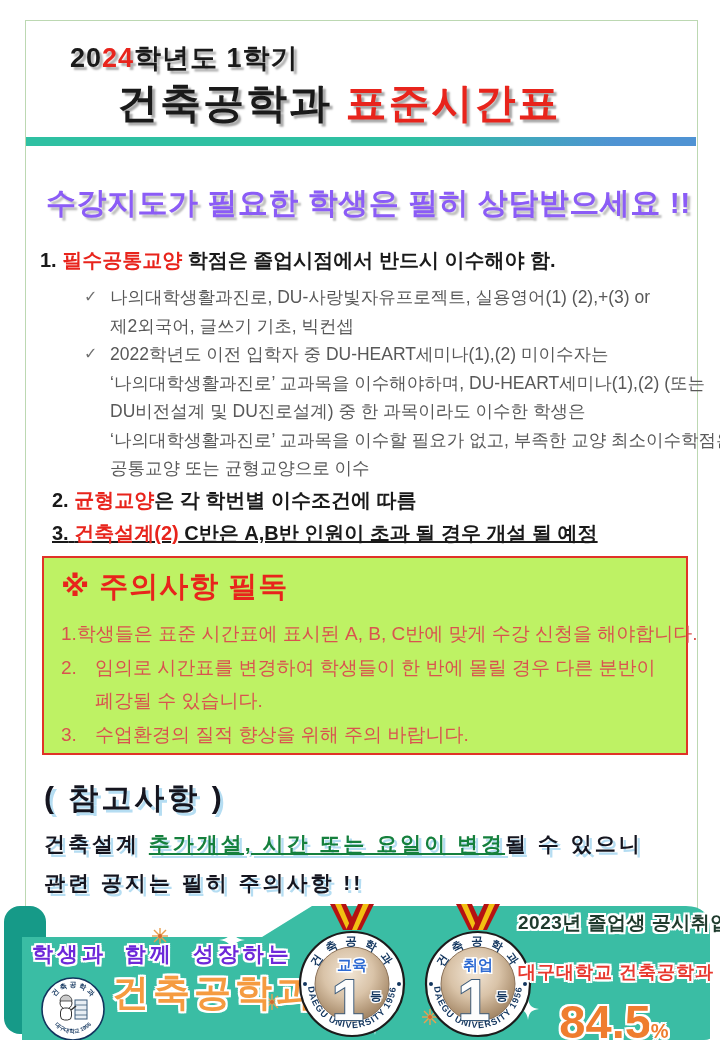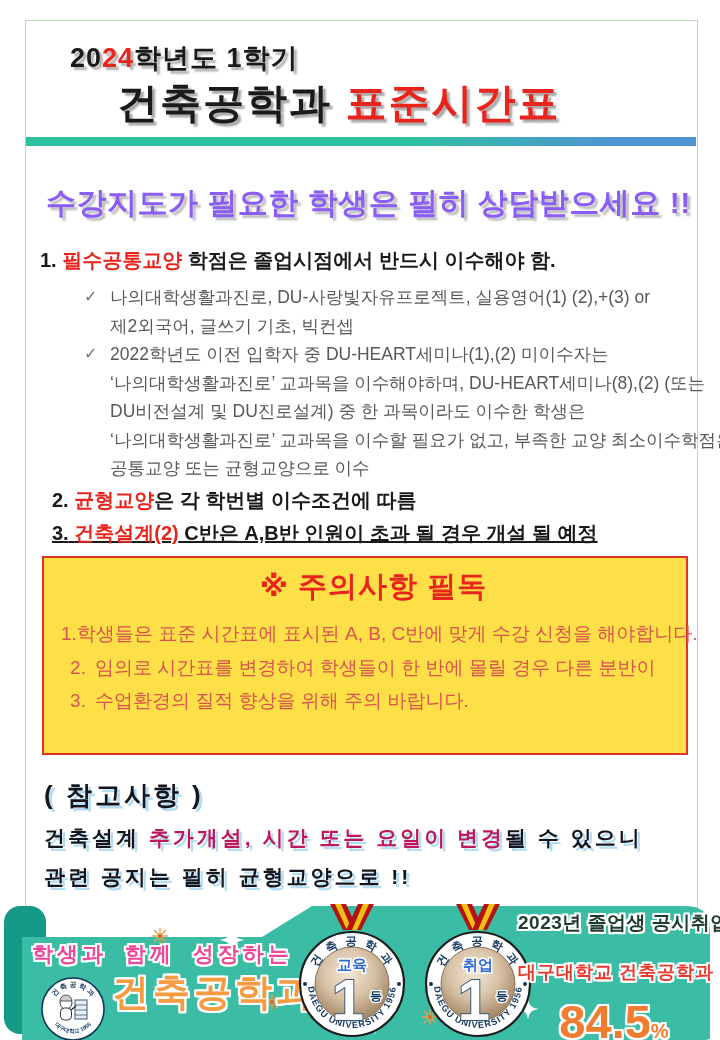--- a/index.html
+++ b/index.html
@@ -17,32 +17,32 @@
            background:linear-gradient(90deg,#2fc0a2 0%,#2fc0a2 58%,#4f93d3 88%,#4f93d3 100%);}
   .advisory{left:46px;top:183px;font-size:30px;font-weight:800;color:#8b5cf6;
             letter-spacing:0.5px;text-shadow:3px 3px 2px #bdbdbd;white-space:nowrap;}
   .sec{font-size:20px;font-weight:bold;white-space:nowrap;}
   .sec1{left:40px;top:247px;}
   .sec2{left:52px;top:487px;}
   .sec3{left:52px;top:520px;text-decoration:underline;}
   .bullets{left:84px;top:283px;font-size:17.5px;line-height:28.5px;color:#585858;}
   .bullet-row{display:flex;white-space:nowrap;}
   .check{width:26px;color:#707070;font-size:16px;}
-  .caution-box{left:42px;top:556px;width:642px;height:195px;border:2px solid #e03328;background:#fde047;text-align:center;}
+  .caution-box{left:42px;top:556px;width:642px;height:195px;border:2px solid #e03328;background:#bef264;}
   .caution-title{margin:9px 0 0 17px;font-size:29px;font-weight:800;color:#e8241c;letter-spacing:1px;}
   .caution-items{margin:10px 0 0 17px;font-size:19px;color:#d9534f;line-height:33.5px;}
   .c-row{display:flex;white-space:nowrap;}
   .c-num{width:34px;}
   .notes{left:44px;top:778px;letter-spacing:3px;font-weight:bold;}
-  .notes-title{font-size:26px;color:#15151f;text-shadow:3px 3px 0 #b5ddf2;}
+  .notes-title{font-size:30px;color:#15151f;text-shadow:3px 3px 0 #b5ddf2;}
   .notes-line{font-size:21px;color:#15151f;text-shadow:3px 3px 0 #b5ddf2;margin-top:11px;white-space:nowrap;}
-  .notes-red{color:#be185d;}
+  .notes-red{color:#15803d;text-decoration:underline;}
   .banner{left:0;top:902px;width:720px;height:138px;}
   .banner svg.bg{position:absolute;left:0;top:0;}
-  .slogan{left:32px;top:38px;font-size:21px;font-weight:800;color:#ec4899;letter-spacing:4px;
+  .slogan{left:32px;top:38px;font-size:21px;font-weight:800;color:#6d28d9;letter-spacing:4px;
           word-spacing:8px;white-space:nowrap;}
   .dept{left:112px;top:66px;font-size:37px;font-weight:800;color:#f59b40;letter-spacing:4px;white-space:nowrap;}
   .outline-w{text-shadow:-2px -2px 0 #fff,2px -2px 0 #fff,-2px 2px 0 #fff,2px 2px 0 #fff,
              -2px 0 0 #fff,2px 0 0 #fff,0 -2px 0 #fff,0 2px 0 #fff;}
   .emp{left:518px;top:8px;width:192px;text-align:center;}
   .emp-l1{font-size:19px;font-weight:800;color:#1f3b2d;letter-spacing:0.5px;white-space:nowrap;}
   .emp-l2{font-size:18px;font-weight:800;color:#e8392f;letter-spacing:1px;margin-top:24px;white-space:nowrap;}
   .emp-rate{font-size:47px;font-weight:800;color:#ef7d2f;line-height:60px;margin-top:8px;}
   .emp-rate .unit{font-size:20px;}
   .emp-src{font-size:15px;font-weight:800;color:#cf4a3c;letter-spacing:2px;margin-top:6px;white-space:nowrap;}
@@ -72,21 +72,21 @@
     <div class="bullet-row">
         <span class="check"></span>
         <span>제2외국어, 글쓰기 기초, 빅컨셉</span>
       </div>
     <div class="bullet-row">
         <span class="check">✓</span>
         <span>2022학년도 이전 입학자 중 DU-HEART세미나(1),(2) 미이수자는</span>
       </div>
     <div class="bullet-row">
         <span class="check"></span>
-        <span>‘나의대학생활과진로’ 교과목을 이수해야하며, DU-HEART세미나(8),(2) (또는</span>
+        <span>‘나의대학생활과진로’ 교과목을 이수해야하며, DU-HEART세미나(1),(2) (또는</span>
       </div>
     <div class="bullet-row">
         <span class="check"></span>
         <span>DU비전설계 및 DU진로설계) 중 한 과목이라도 이수한 학생은</span>
       </div>
     <div class="bullet-row">
         <span class="check"></span>
         <span>‘나의대학생활과진로’ 교과목을 이수할 필요가 없고, 부족한 교양 최소이수학점은</span>
       </div>
     <div class="bullet-row">
@@ -103,30 +103,34 @@
     <div class="caution-items">
       <div class="c-row">
           <span class="c-num">1.</span>
           <span>학생들은 표준 시간표에 표시된 A, B, C반에 맞게 수강 신청을 해야합니다.</span>
         </div>
       <div class="c-row">
           <span class="c-num">2.</span>
           <span>임의로 시간표를 변경하여 학생들이 한 반에 몰릴 경우 다른 분반이</span>
         </div>
       <div class="c-row">
+          <span class="c-num"></span>
+          <span>폐강될 수 있습니다.</span>
+        </div>
+      <div class="c-row">
           <span class="c-num">3.</span>
           <span>수업환경의 질적 향상을 위해 주의 바랍니다.</span>
         </div>
     </div>
   </div>
 
   <div class="abs notes">
     <div class="notes-title">( 참고사항 )</div>
     <div class="notes-line"><span>건축설계 </span><span class="notes-red">추가개설, 시간 또는 요일이 변경</span><span>될 수 있으니</span></div>
-    <div class="notes-line">관련 공지는 필히 균형교양으로 !!</div>
+    <div class="notes-line">관련 공지는 필히 주의사항 !!</div>
   </div>
 
   <div class="abs banner">
     <svg class="bg" width="720" height="138" viewBox="0 0 720 138">
       <rect x="4" y="4" width="42" height="128" rx="16" fill="#169a88"></rect>
       <path d="M22,35 H262 L312,4 H686 Q710,4 710,28 V138 H22 Z" fill="#3abda4"></path>
 
       <g fill="#ffffff">
         <path transform="translate(232,38)" d="M0,-13 C1.2,-4 4,-1.2 13,0 C4,1.2 1.2,4 0,13 C-1.2,4 -4,1.2 -13,0 C-4,-1.2 -1.2,-4 0,-13 Z"></path>
         <path transform="translate(375,122)" d="M0,-11 C1,-3.5 3.5,-1 11,0 C3.5,1 1,3.5 0,11 C-1,3.5 -3.5,1 -11,0 C-3.5,-1 -1,-3.5 0,-11 Z"></path>

